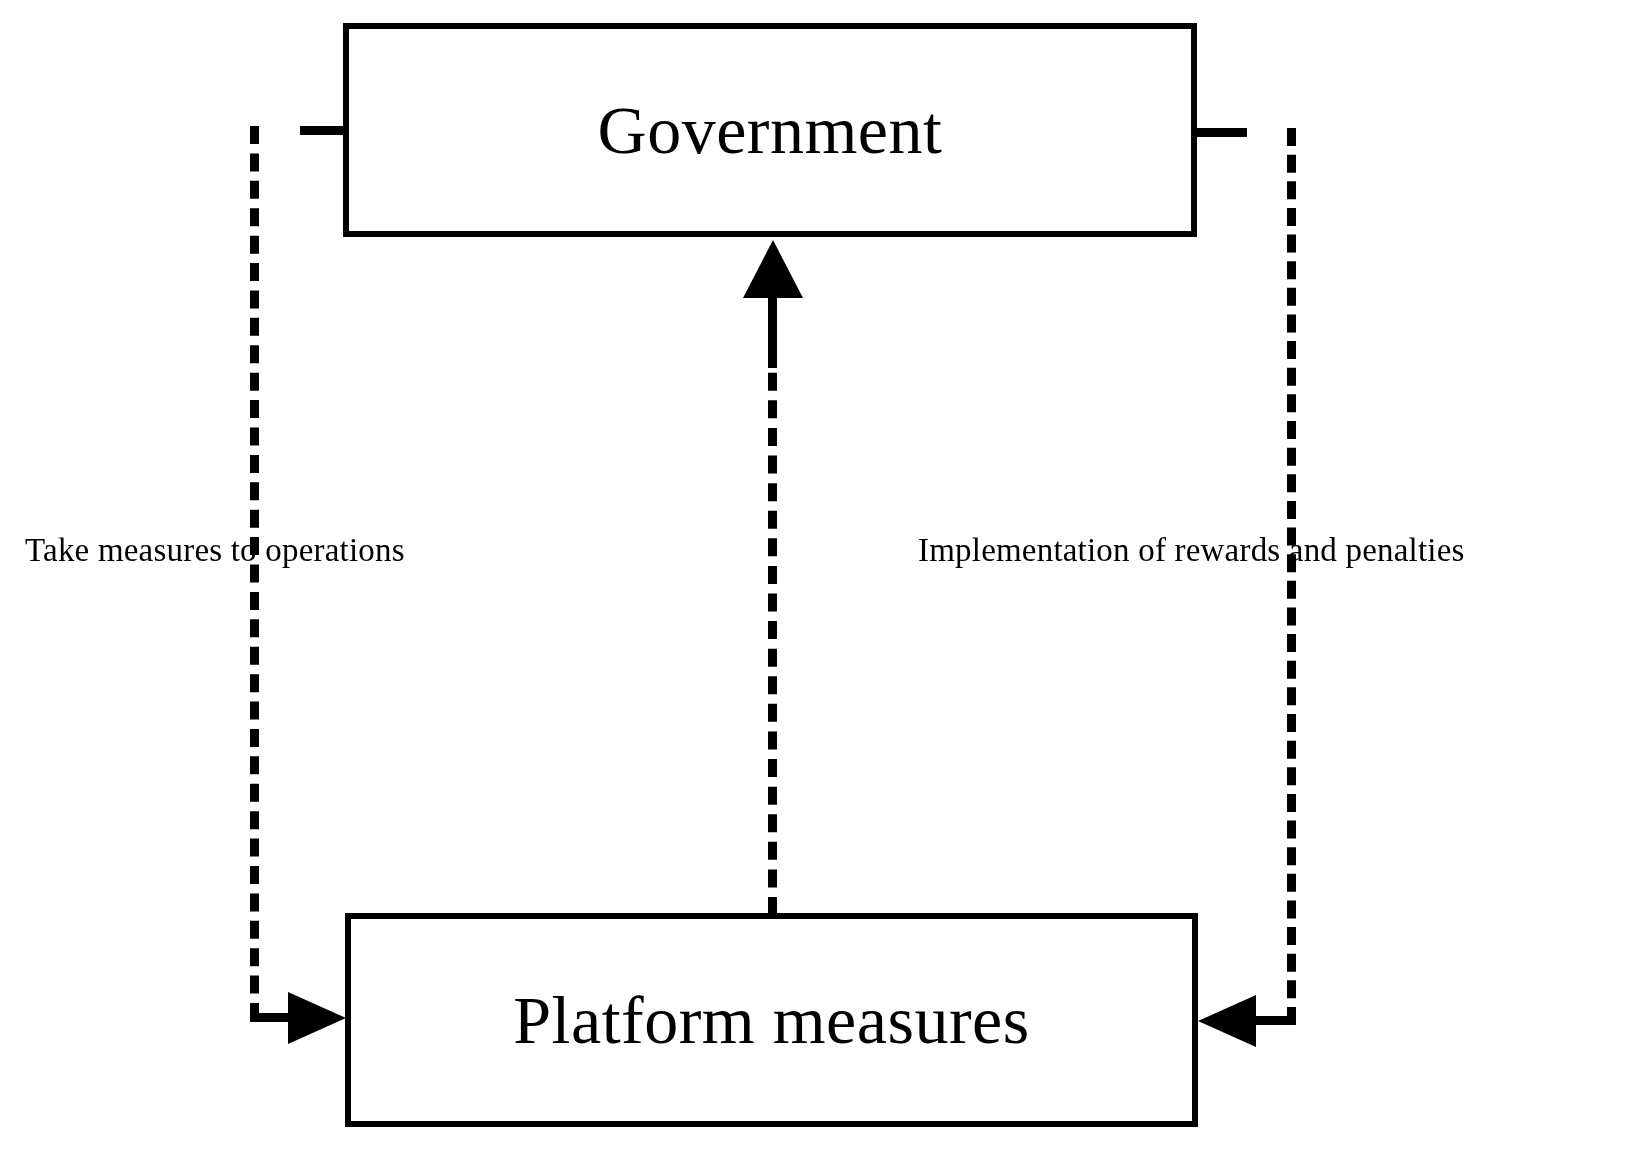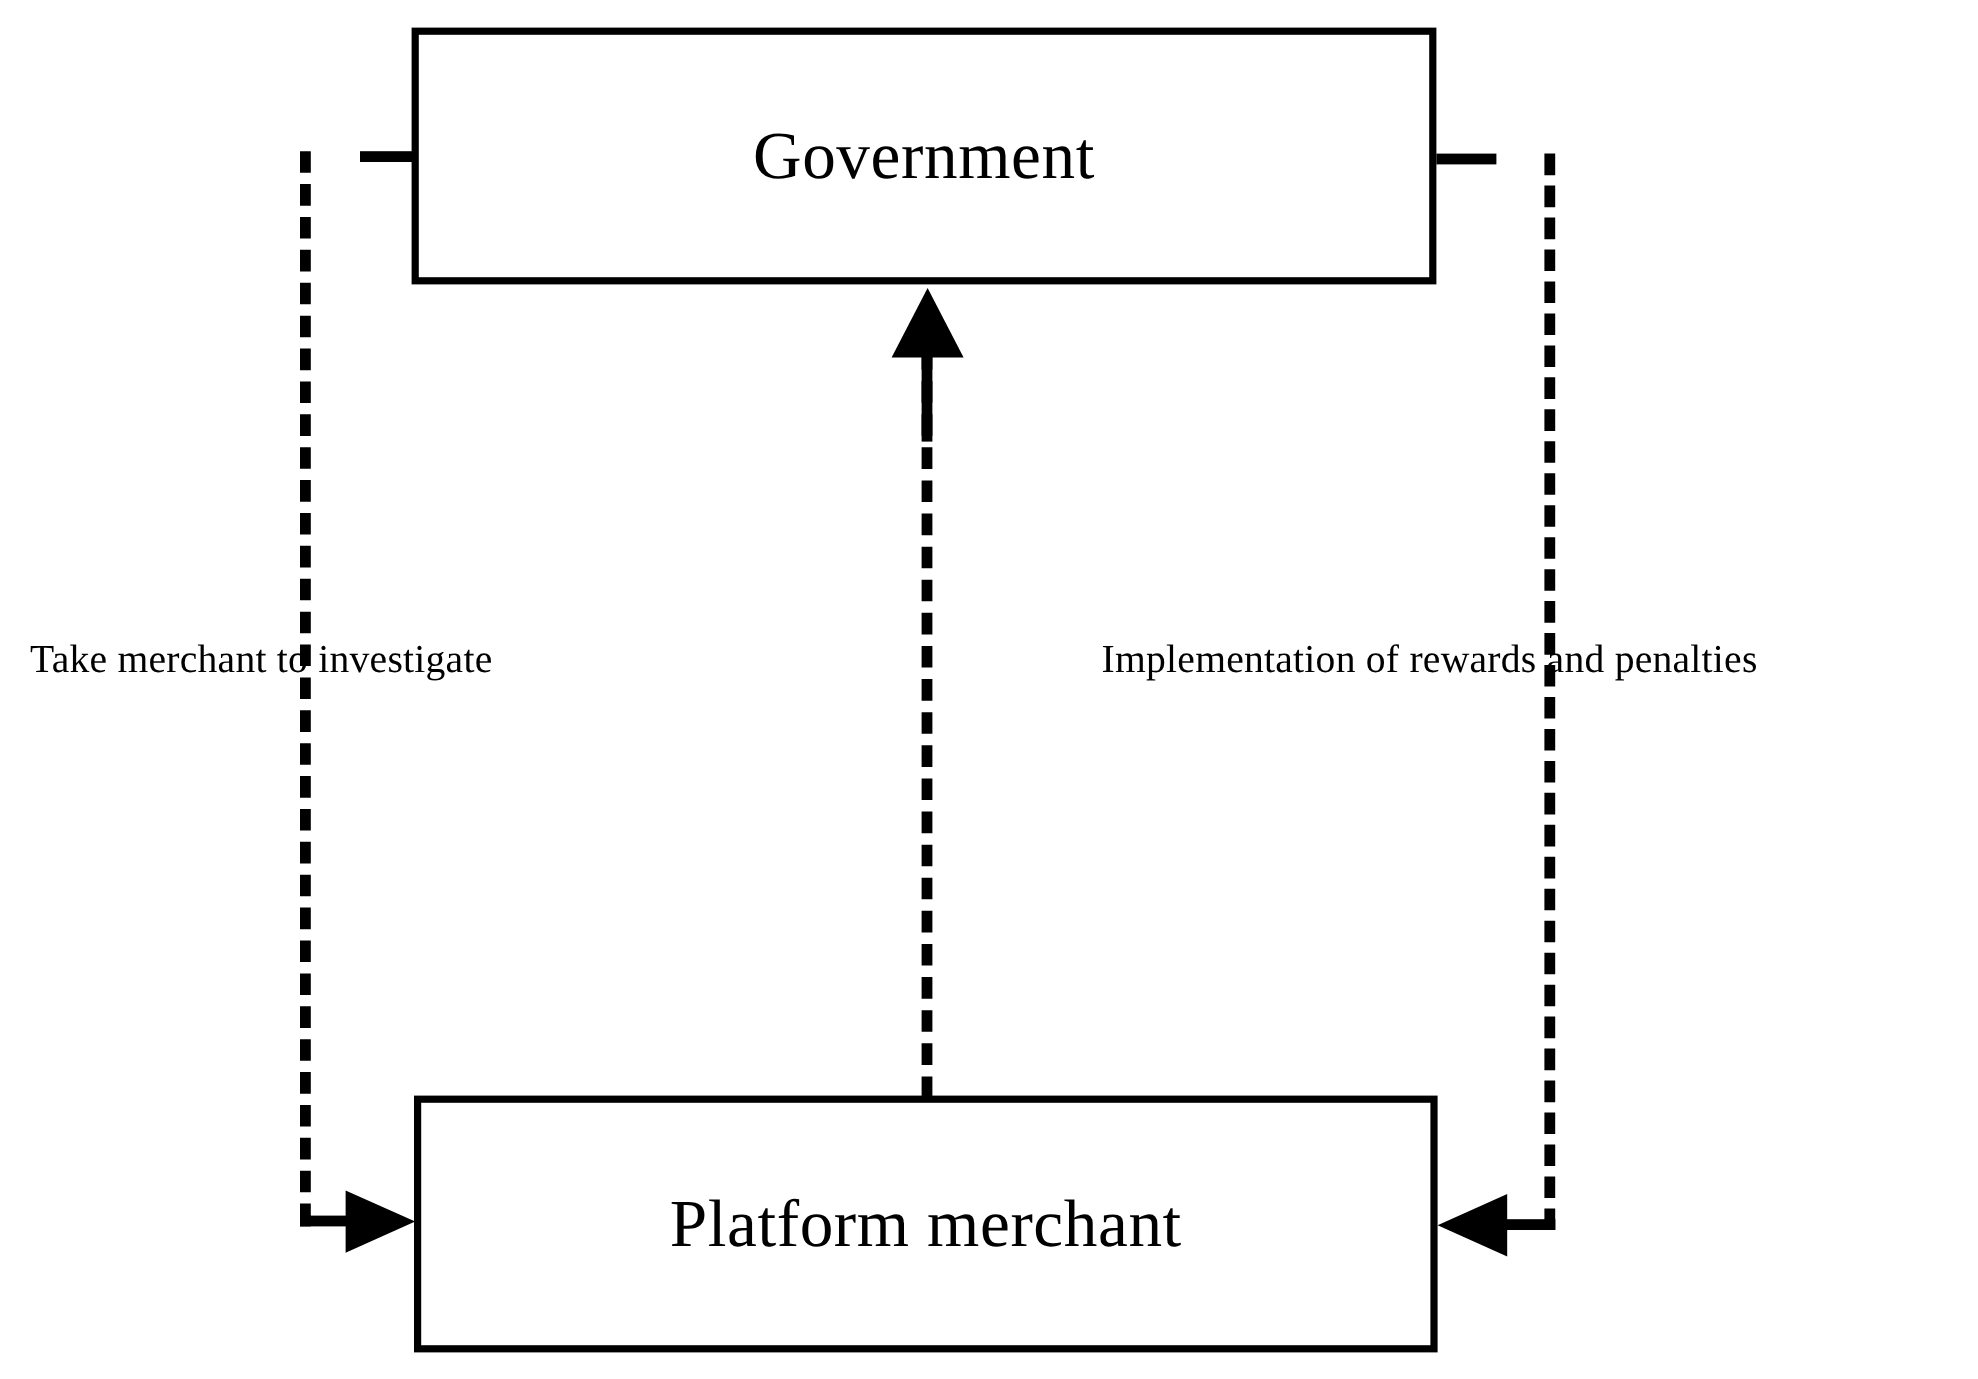--- a/index.html
+++ b/index.html
@@ -21,21 +21,21 @@
   .node-box {
     position: absolute;
     box-sizing: border-box;
     border: 6px solid #000000;
     background: #ffffff;
     display: flex;
     align-items: center;
     justify-content: center;
   }
   .node-label {
-    font-size: 56px;
+    font-size: 68px;
     line-height: 1;
     color: #000000;
     white-space: nowrap;
     letter-spacing: 0.5px;
   }
   #box-government {
     left: 343px;
     top: 23px;
     width: 854px;
     height: 214px;
@@ -195,37 +195,37 @@
 </head>
 <body>
 
 <div id="stage">
 
   <div class="node-box" id="box-government">
     <span class="node-label">Government</span>
   </div>
 
   <div class="node-box" id="box-platform-merchant">
-    <span class="node-label">Platform merchant</span>
+    <span class="node-label">Platform measures</span>
   </div>
 
   <div class="solid-h" id="link-left-top-stub"></div>
   <div class="dash-v" id="link-left-vertical"></div>
   <div class="solid-v" id="link-left-corner"></div>
   <div class="solid-h" id="link-left-bottom-stub"></div>
   <div id="arrow-left-into-platform"></div>
 
   <div class="solid-h" id="link-right-top-stub"></div>
   <div class="dash-v" id="link-right-vertical"></div>
   <div class="solid-v" id="link-right-corner"></div>
   <div class="solid-h" id="link-right-bottom-stub"></div>
   <div id="arrow-right-into-platform"></div>
 
   <div class="dash-v" id="link-center-vertical"></div>
   <div class="solid-v" id="link-center-shaft"></div>
   <div id="arrow-center-into-government"></div>
 
-  <div class="edge-label" id="label-take-measures">Take merchant to investigate</div>
+  <div class="edge-label" id="label-take-measures">Take measures to operations</div>
 
 
   <div class="edge-label" id="label-implementation">Implementation of rewards and penalties</div>
 
 </div>
 
 </body></html>

